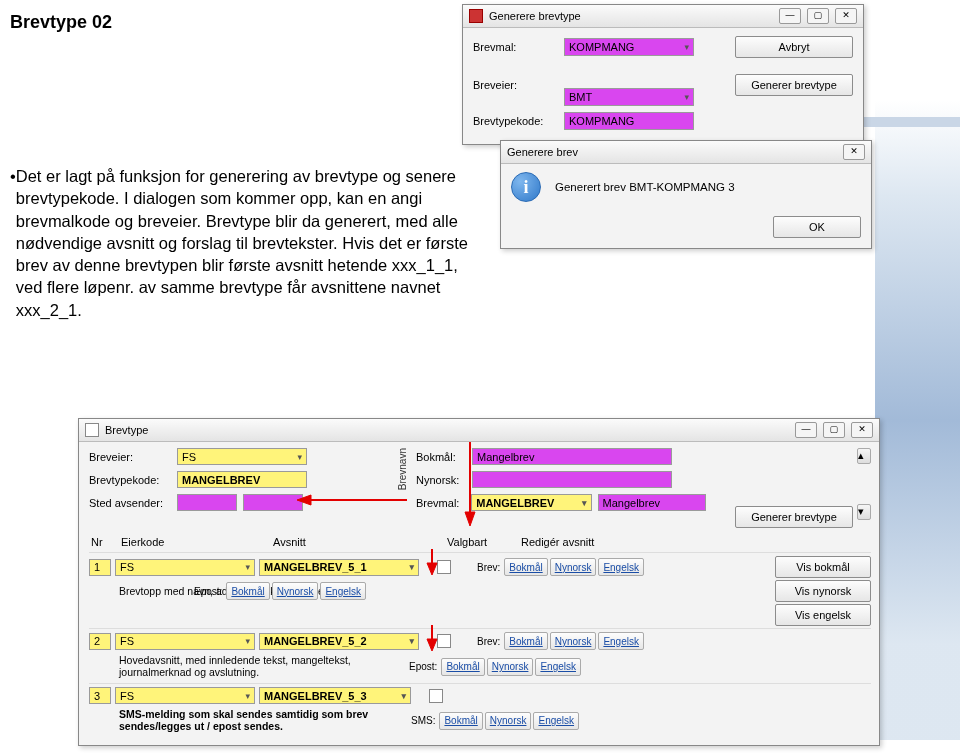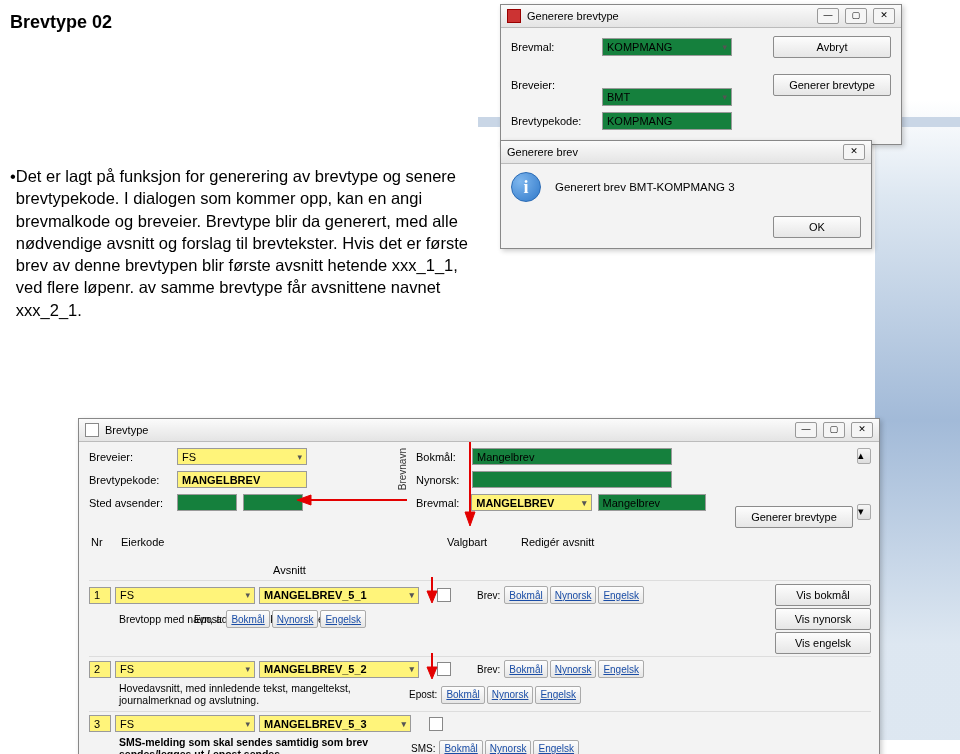--- a/index.html
+++ b/index.html
@@ -87,21 +87,21 @@
   }
   .frm-row {
     display: flex;
     align-items: center;
     margin-bottom: 6px;
     gap: 6px;
   }
   .frm-row label { width: 85px; }
   .fld {
     border: 1px solid #9a9a9a;
-    background: #15803d;
+    background: #d946ef;
     height: 18px;
     padding: 1px 4px;
     font-size: 11px;
     display: flex;
     align-items: center;
     box-sizing: border-box;
   }
   .fld.drop::after {
     content: "▾";
     margin-left: auto;
@@ -211,21 +211,21 @@
 
 <div class="page-title">Brevtype 02</div>
 
 <div class="body-text">
   <div class="bullet">
     <div class="dot">•</div>
     <div>Det er lagt på funksjon for generering av brevtype og senere brevtypekode. I dialogen som kommer opp, kan en angi brevmalkode og breveier. Brevtype blir da generert, med alle nødvendige avsnitt og forslag til brevtekster. Hvis det er første brev av denne brevtypen blir første avsnitt hetende xxx_1_1, ved flere løpenr. av samme brevtype får avsnittene navnet xxx_2_1.</div>
   </div>
 </div>
 
-<div class="win" style="left:500px; top:4px; width:400px;">
+<div class="win" style="left:462px; top:4px; width:400px;">
   <div class="titlebar">
     <span class="small-app-icon"></span>
     <span>Generere brevtype</span>
     <span class="spacer"></span>
     <span class="ctl">—</span>
     <span class="ctl">▢</span>
     <span class="ctl">✕</span>
   </div>
   <div class="content">
     <div class="frm-row">
@@ -345,21 +345,21 @@
         <polygon points="0,8 14,3 14,13"></polygon>
     </svg>
     <svg class="arrow" style="left:383px; top:0px;" width="16" height="84">
       <line x1="8" y1="0" x2="8" y2="72" stroke-width="2"></line>
         <polygon points="8,84 3,70 13,70"></polygon>
     </svg>
 
     <div class="gridhead">
       <div style="width:26px;">Nr</div>
       <div style="width:148px;">Eierkode</div>
-      <div style="width:170px;margin-top:28px;">Avsnitt</div>
+      <div style="width:170px;">Avsnitt</div>
       <div style="width:70px;">Valgbart</div>
       <div style="width:150px;">Redigér avsnitt</div>
     </div>
 
     <div class="rowblk" style="position:relative;">
       <div class="rline">
         <div class="fld hl" style="width:22px;">
             <span>1</span>
           </div>
         <div class="fld drop hl" style="width:140px;">

